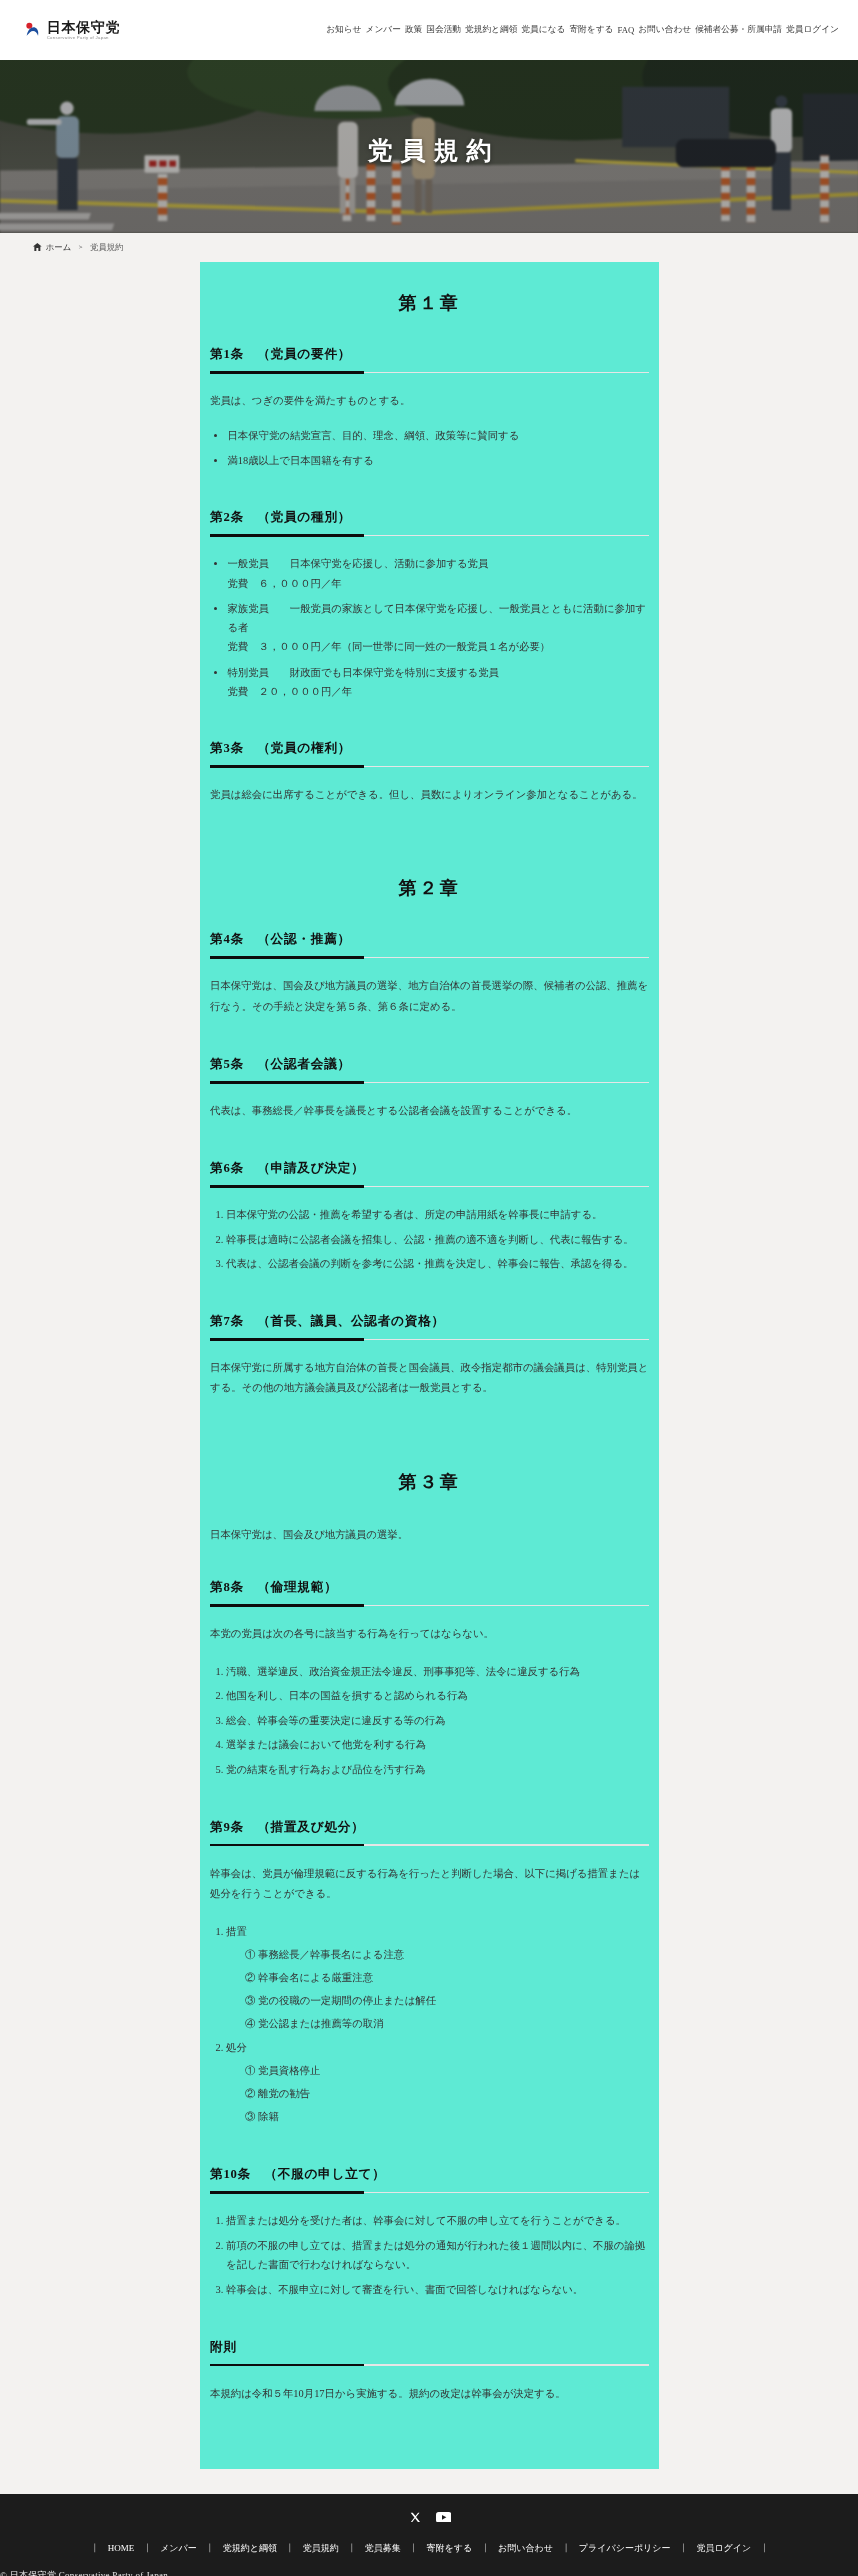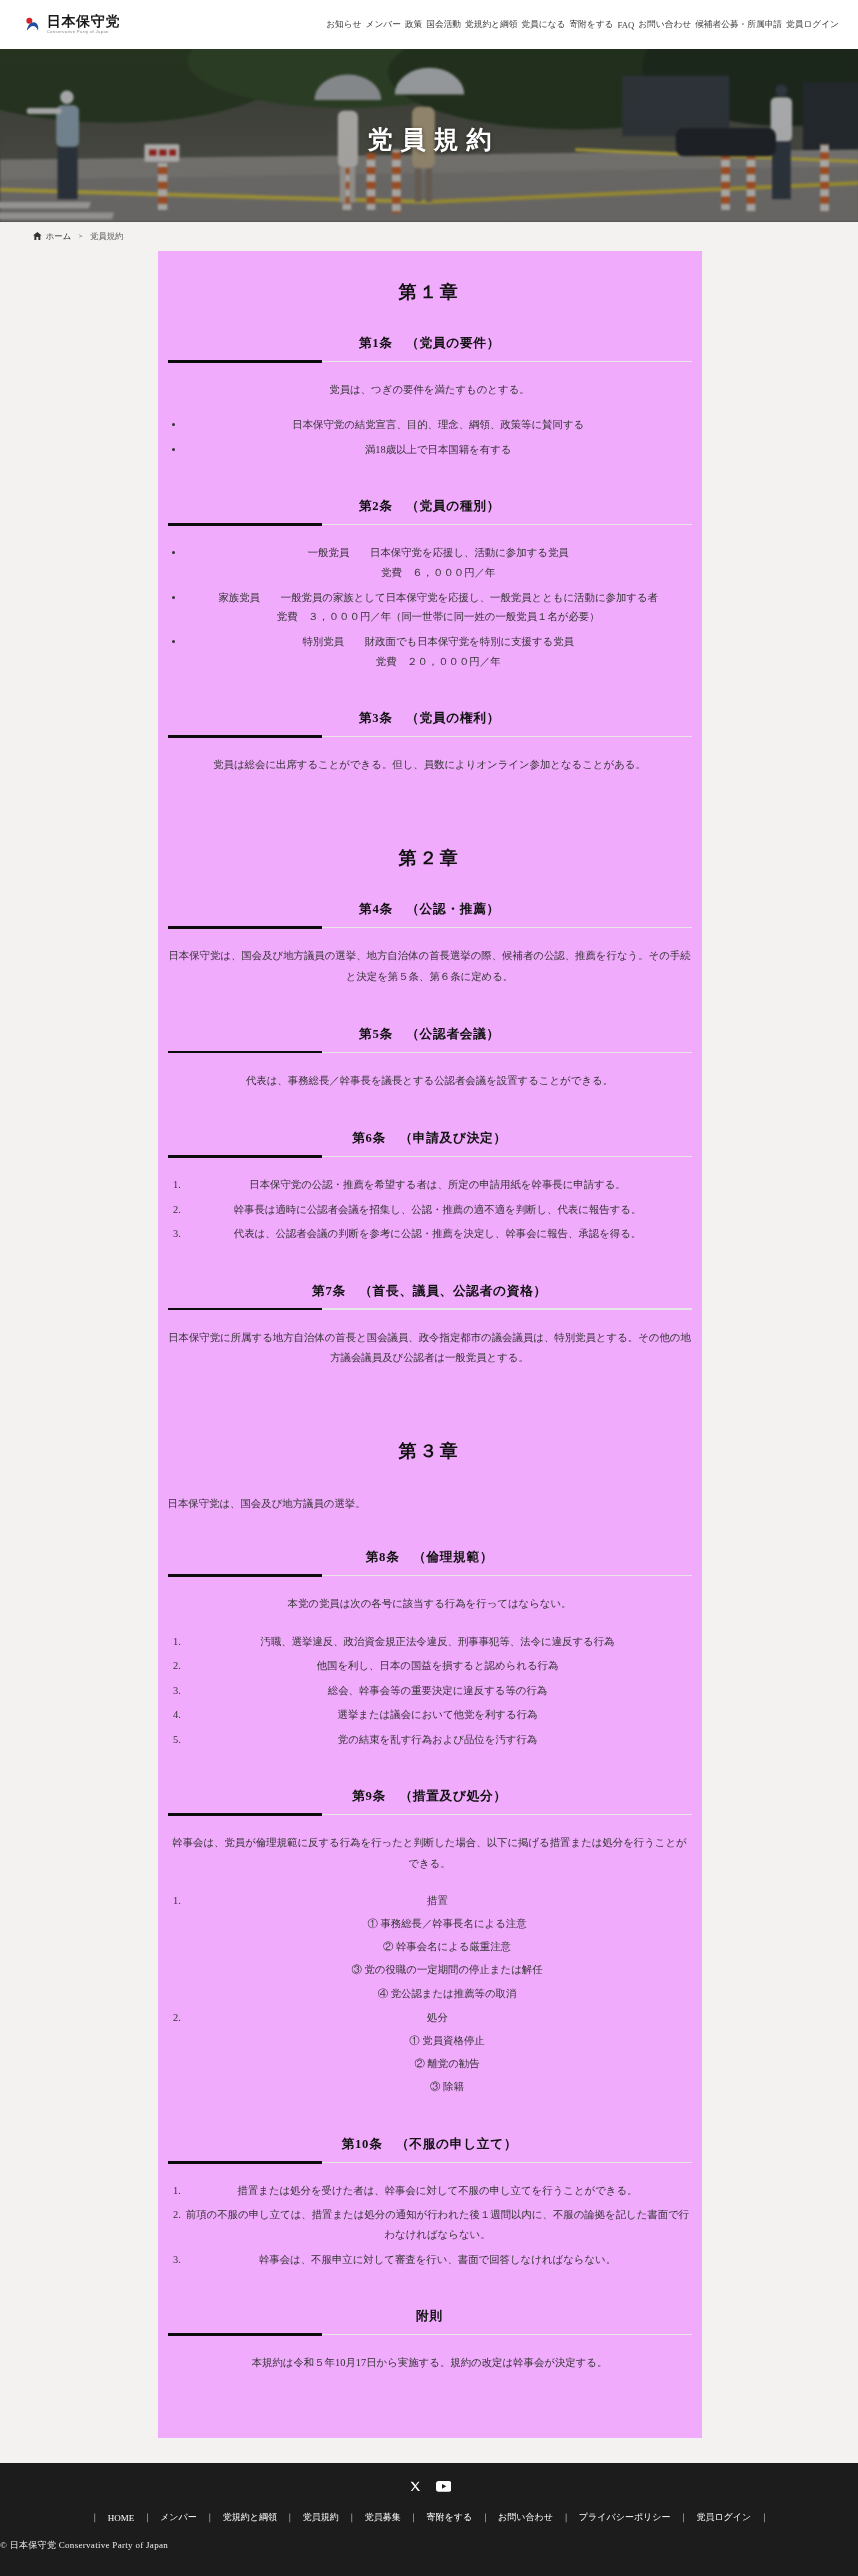--- a/index.html
+++ b/index.html
@@ -1,21 +1,21 @@
 <!DOCTYPE html>
 <html lang="ja" style="font-size:10.7px"><head>
 <meta charset="utf-8">
 <style>
   * { box-sizing: border-box; margin: 0; padding: 0; }
   html,body { background:#e9e8e6; }
   body { font-family:"Liberation Serif","DejaVu Serif",serif; color:#333; }
   .page { width:859px; margin:0 auto; background:#f3f2f0; }
 
   
-  .site-header { height:49px; background:#fff; display:flex; align-items:center; padding:0 20px 0 24px; }
+  .site-header { height:60px; background:#fff; display:flex; align-items:center; padding:0 20px 0 24px; }
   .logo { display:flex; align-items:center; gap:5.3px; cursor:pointer; }
   .logo-mark { width:17.4px; height:17.4px; flex:0 0 auto; }
   .logo-text-wrap { display:flex; flex-direction:column; line-height:1.05; }
   .logo-title { font-family:"Liberation Sans","DejaVu Sans",sans-serif; font-weight:800; font-size:14px; color:#1a1a1a; letter-spacing:0.7px; }
   .logo-subtitle { font-family:"Liberation Sans","DejaVu Sans",sans-serif; font-size:4.3px; color:#888; letter-spacing:0.3px; margin-top:1.3px; }
   .header-nav { margin-left:auto; display:flex; align-items:center; gap:4px; }
   .nav-link { font-size:8.7px; color:#3a3a3a; text-decoration:none; white-space:nowrap; cursor:pointer; }
 
   
   .hero { position:relative; height:173px; overflow:hidden; background:#55584c; }
@@ -26,25 +26,25 @@
                 text-shadow:0 0.7px 4px rgba(0,0,0,.45); }
 
   
   .breadcrumb-row { height:28px; display:flex; align-items:center; padding-left:33px; }
   .breadcrumb { display:flex; align-items:center; gap:6px; font-size:8.4px; color:#444; }
   .crumb-home { display:flex; align-items:center; gap:4px; color:#333; text-decoration:none; cursor:pointer; }
   .crumb-sep { font-size:6.7px; color:#555; }
   .crumb-current { color:#555; }
 
   
-  .card { width:544px; margin:0.7px auto 0; background:#f0abfc; padding:24px 10px 58px; }
+  .card { width:459px; margin:0.7px auto 0; background:#5eead4; padding:24px 10px 58px; }
   .chapter-title { text-align:center; font-size:18px; font-weight:700; color:#111; letter-spacing:2.7px; margin:71px 0 31px; }
   .chapter-title.first { margin-top:5.3px; }
   .chapter-intro { font-size:10.4px; line-height:1.9; color:#333; margin:0 0 35px; }
-  .section { margin:0 0 39px;text-align:center; }
+  .section { margin:0 0 39px; }
   .section:last-child { margin-bottom:0; }
   .sec-head { position:relative; font-size:12.7px; font-weight:700; color:#111; letter-spacing:0.7px; padding-bottom:10px; margin-bottom:18px; }
   .sec-head::before { content:''; position:absolute; left:0; right:0; bottom:0; height:1.3px; background:#e6e6e6; }
   .sec-head::after  { content:''; position:absolute; left:0; bottom:-0.7px; width:154px; height:2.7px; background:#0c0c0c; }
   .sec-para { font-size:10.4px; line-height:1.95; color:#333; margin:0 0 6.7px; }
   .bullet-list { margin-top:14.7px; padding-left:17.4px; }
   .bullet-list li { font-size:10.4px; line-height:1.85; color:#333; margin:6px 0; }
   .num-list { margin-top:17.4px; padding-left:16px; list-style:decimal; }
   .num-list li { font-size:10.4px; line-height:1.9; color:#333; margin:4.7px 0; }
   .sub-line { padding-left:19px; font-size:10.4px; line-height:1.9; color:#333; margin:3.3px 0; }

